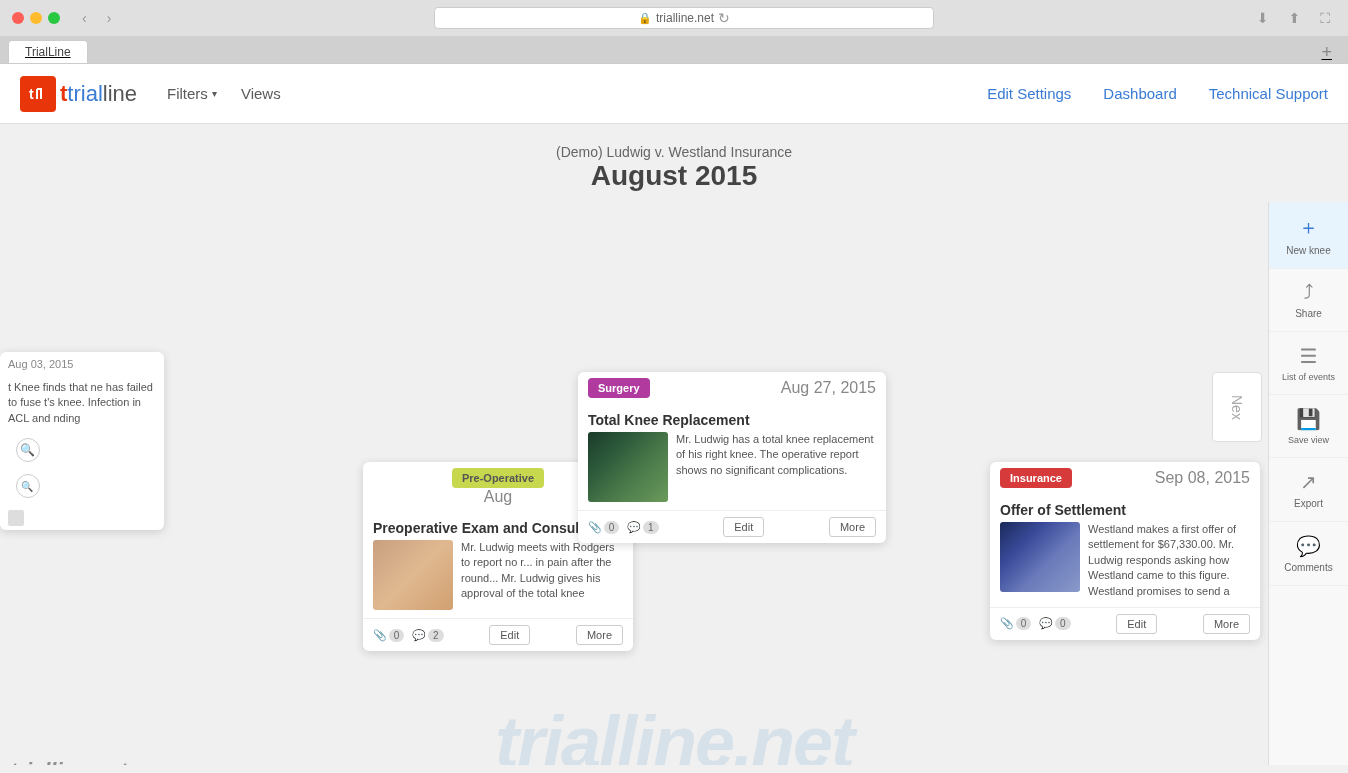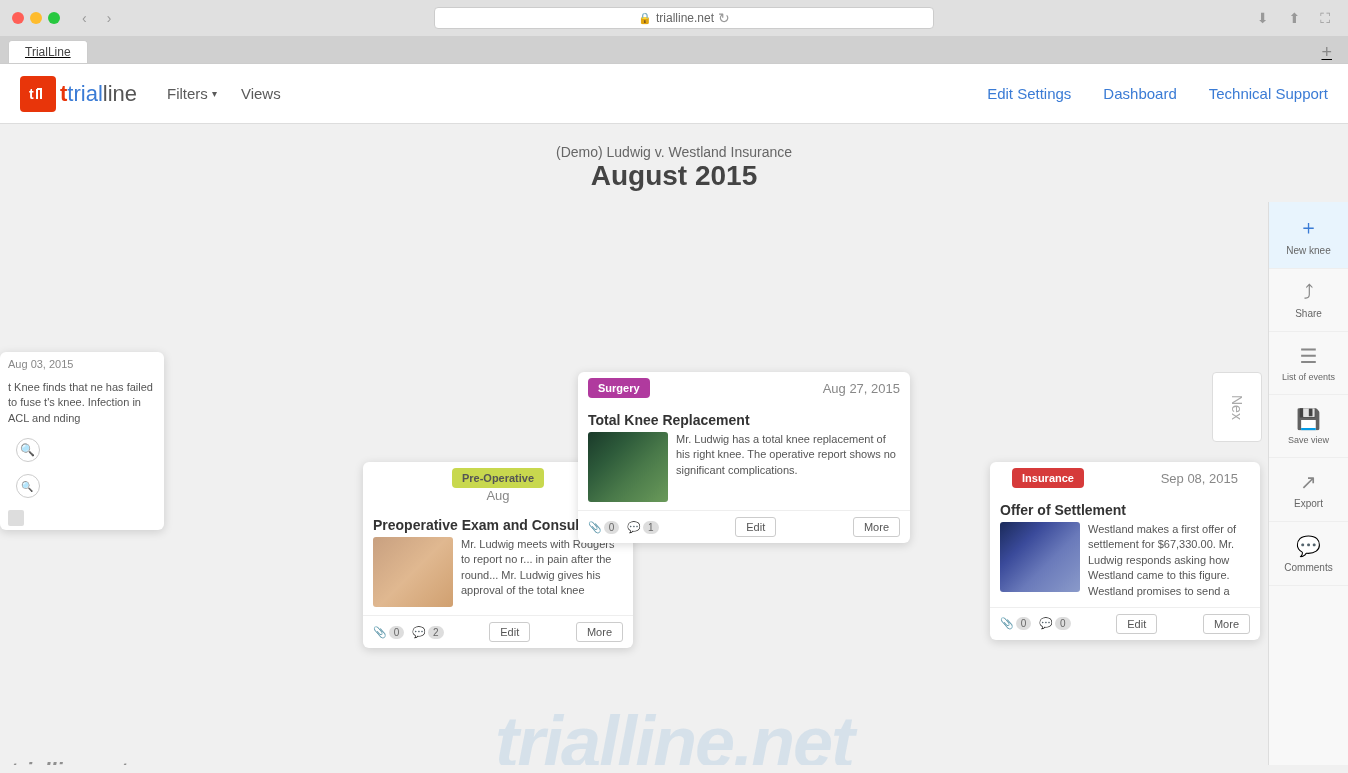--- a/index.html
+++ b/index.html
@@ -138,21 +138,21 @@
       letter-spacing: -2px;
     }
 
     
     .bottom-watermark {
       position: absolute; bottom: 55px; left: 0;
       font-size: 22px; color: rgba(0,0,0,0.4); font-weight: bold;
       font-style: italic; padding: 4px 10px; pointer-events: none;
     }
 
-    .card-date-right { font-size: 13px; color: #888; }
+    .card-date-right { font-size: 16px; color: #888; }
 
     
     .surgery-img { background: linear-gradient(135deg, #1a3a2a 0%, #2d5a3a 30%, #4a7a4a 60%, #6a9a5a 100%); }
     .preop-img { background: linear-gradient(135deg, #c8a080 0%, #e0b890 50%, #d0a070 100%); }
     .insurance-img { background: linear-gradient(135deg, #1a2a5a 0%, #3a4a9a 30%, #6a7aba 60%, #8a9aca 100%); }
   </style>
 </head>
 <body>
 
 <div class="browser-chrome">
@@ -249,21 +249,21 @@
           </div>
           <div class="card-footer-icon">
             <span>💬</span>
             <span class="badge">2</span>
           </div>
           <button class="card-btn">Edit</button>
           <button class="card-btn">More</button>
         </div>
       </div>
 
-      <div class="event-card" style="left: 578px; top: 170px; z-index: 10; width: 332px;">
+      <div class="event-card" style="left: 578px; top: 170px; z-index: 10; width: 308px;">
         <div style="display:flex;justify-content:space-between;align-items:center;padding:6px 10px;">
           <div style="background:#b03a9e;color:white;padding:4px 10px;border-radius:4px;font-size:11px;font-weight:bold;">Surgery</div>
           <span class="card-date-right">Aug 27, 2015</span>
         </div>
         <div class="card-title">Total Knee Replacement</div>
         <div class="card-body">
           <div class="card-image surgery-img"></div>
           <div class="card-text">Mr. Ludwig has a total knee replacement of his right knee. The operative report shows no significant complications.</div>
         </div>
         <div class="card-footer">
@@ -274,21 +274,21 @@
           <div class="card-footer-icon">
             <span>💬</span>
             <span class="badge">1</span>
           </div>
           <button class="card-btn">Edit</button>
           <button class="card-btn">More</button>
         </div>
       </div>
 
       <div class="event-card" style="right: 88px; top: 260px;">
-        <div style="display:flex;justify-content:space-between;align-items:center;padding:6px 22px;">
+        <div style="display:flex;justify-content:space-between;align-items:center;padding:6px 10px;">
           <div style="background:#d63a3a;color:white;padding:4px 10px;border-radius:4px;font-size:11px;font-weight:bold;">Insurance</div>
           <span class="card-date-right">Sep 08, 2015</span>
         </div>
         <div class="card-title">Offer of Settlement</div>
         <div class="card-body">
           <div class="card-image insurance-img"></div>
           <div class="card-text">Westland makes a first offer of settlement for $67,330.00. Mr. Ludwig responds asking how Westland came to this figure. Westland promises to send a</div>
         </div>
         <div class="card-footer">
           <div class="card-footer-icon">

